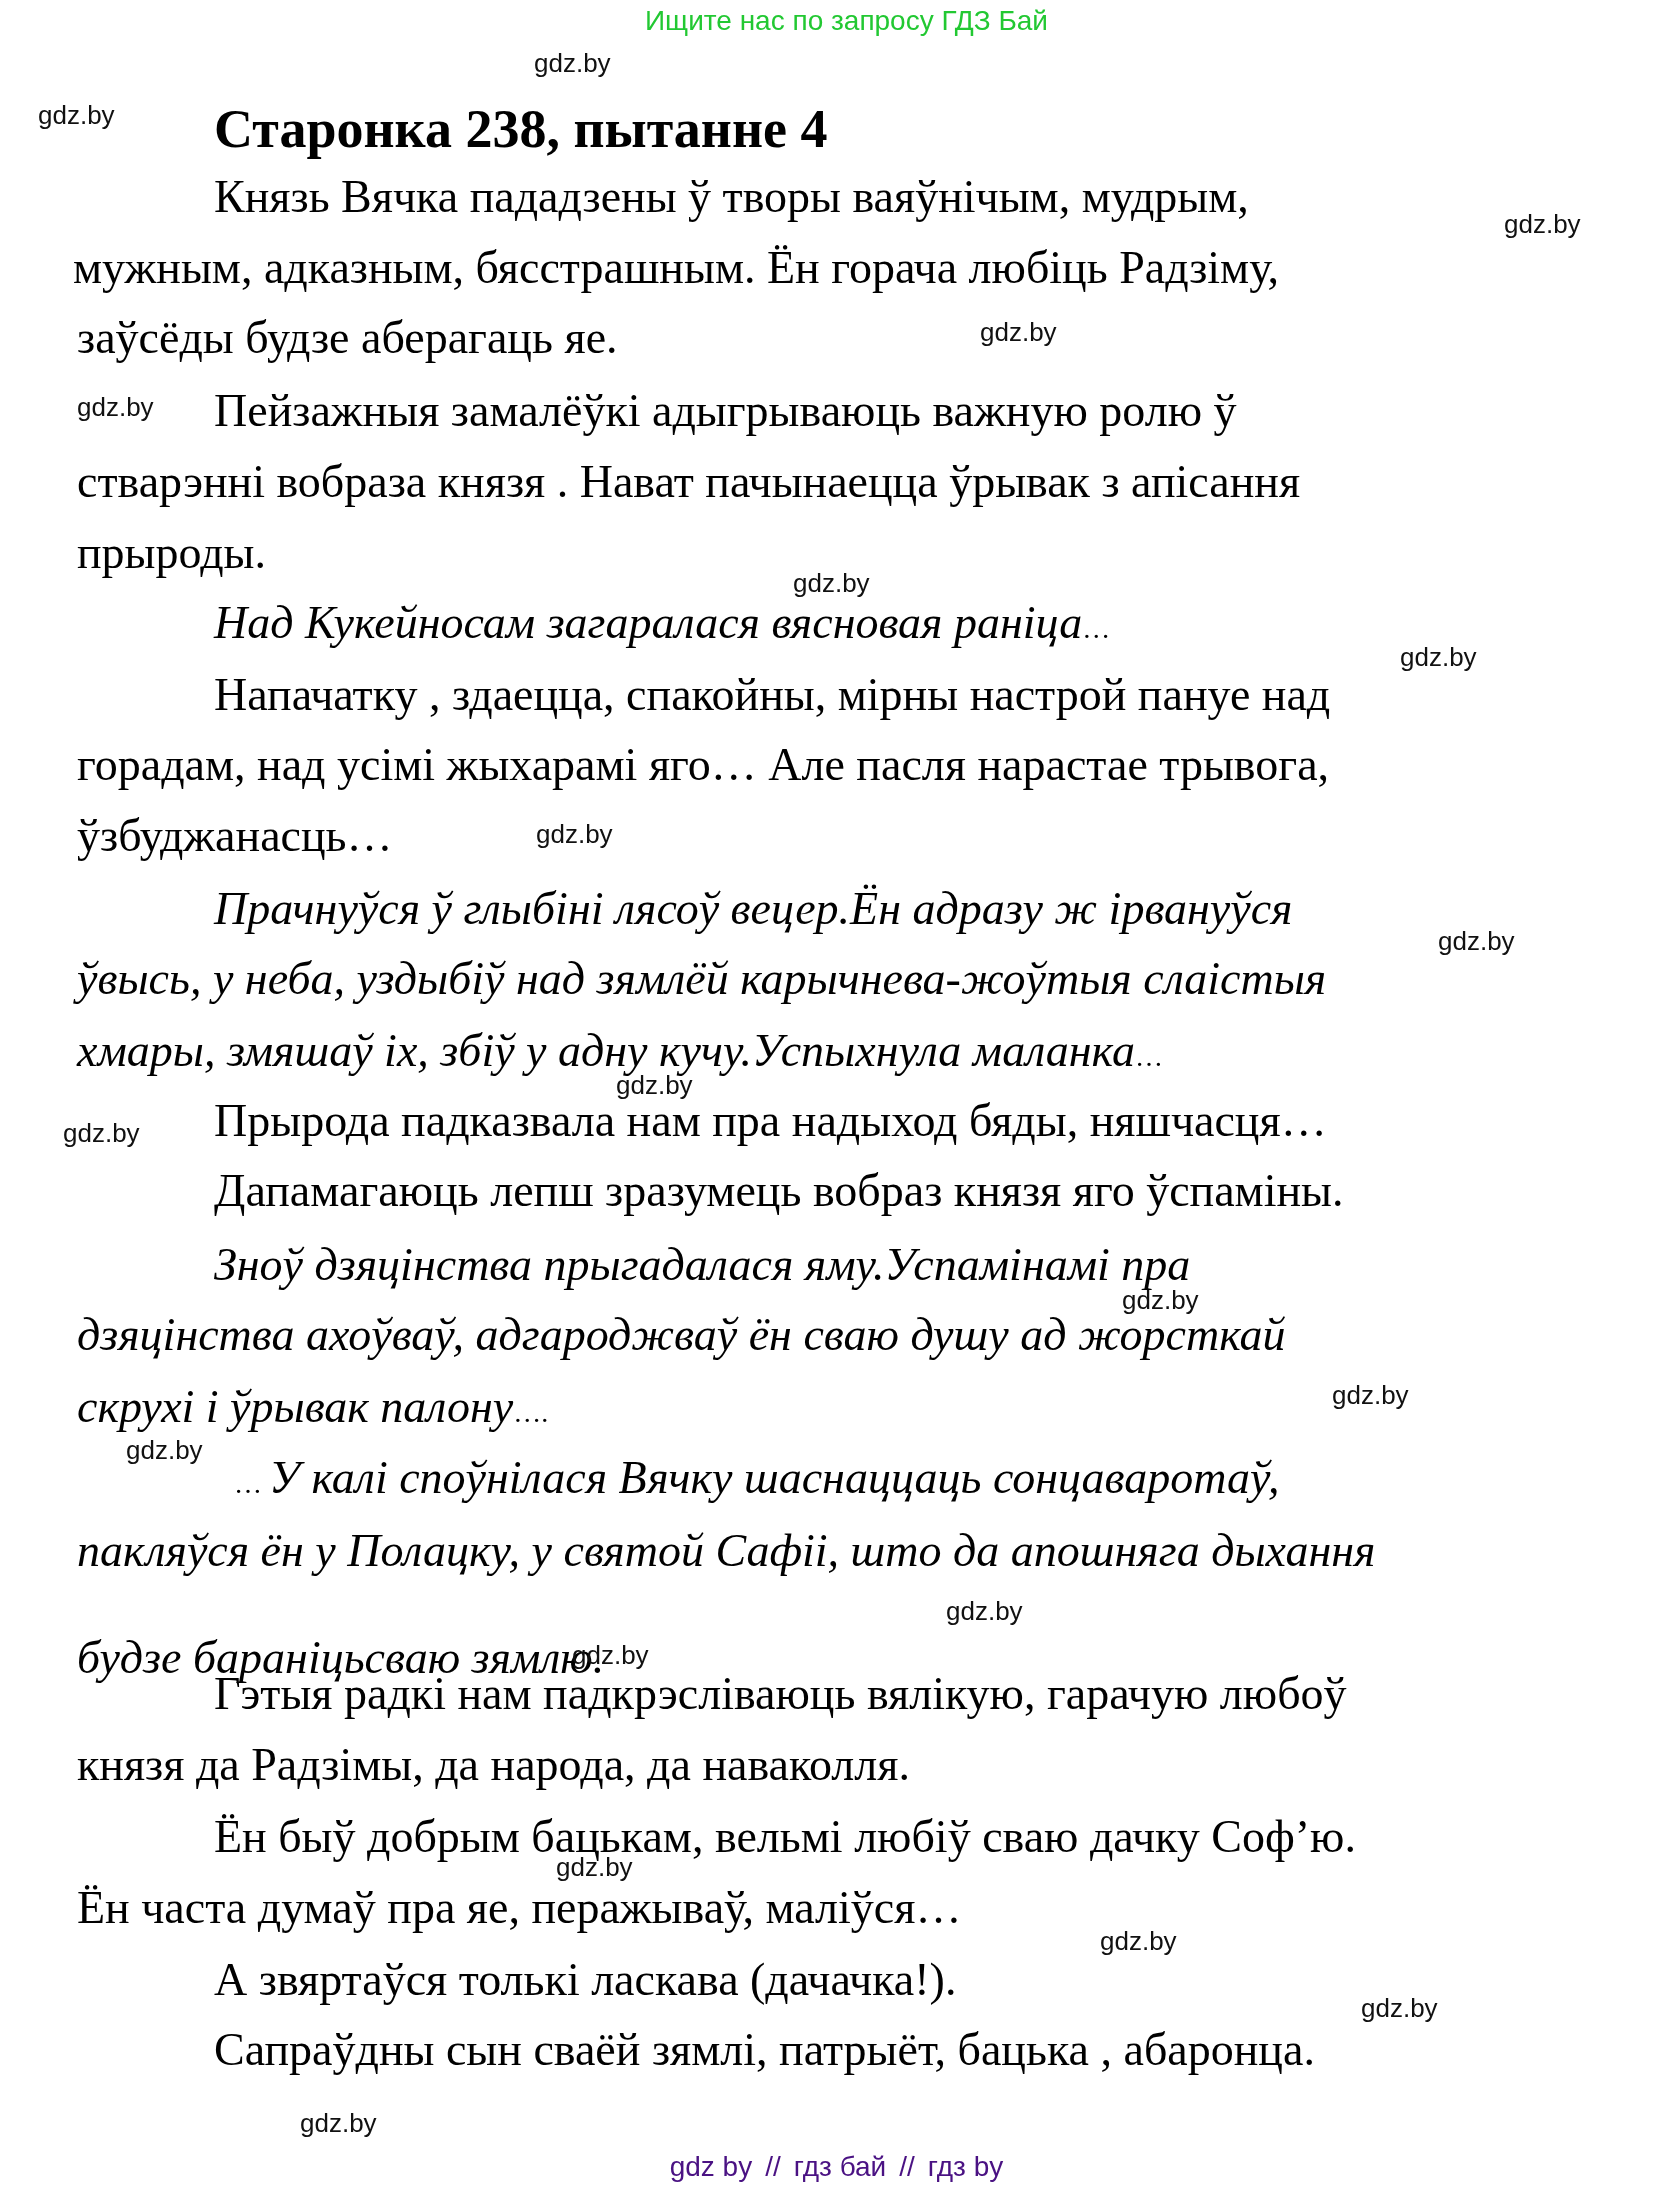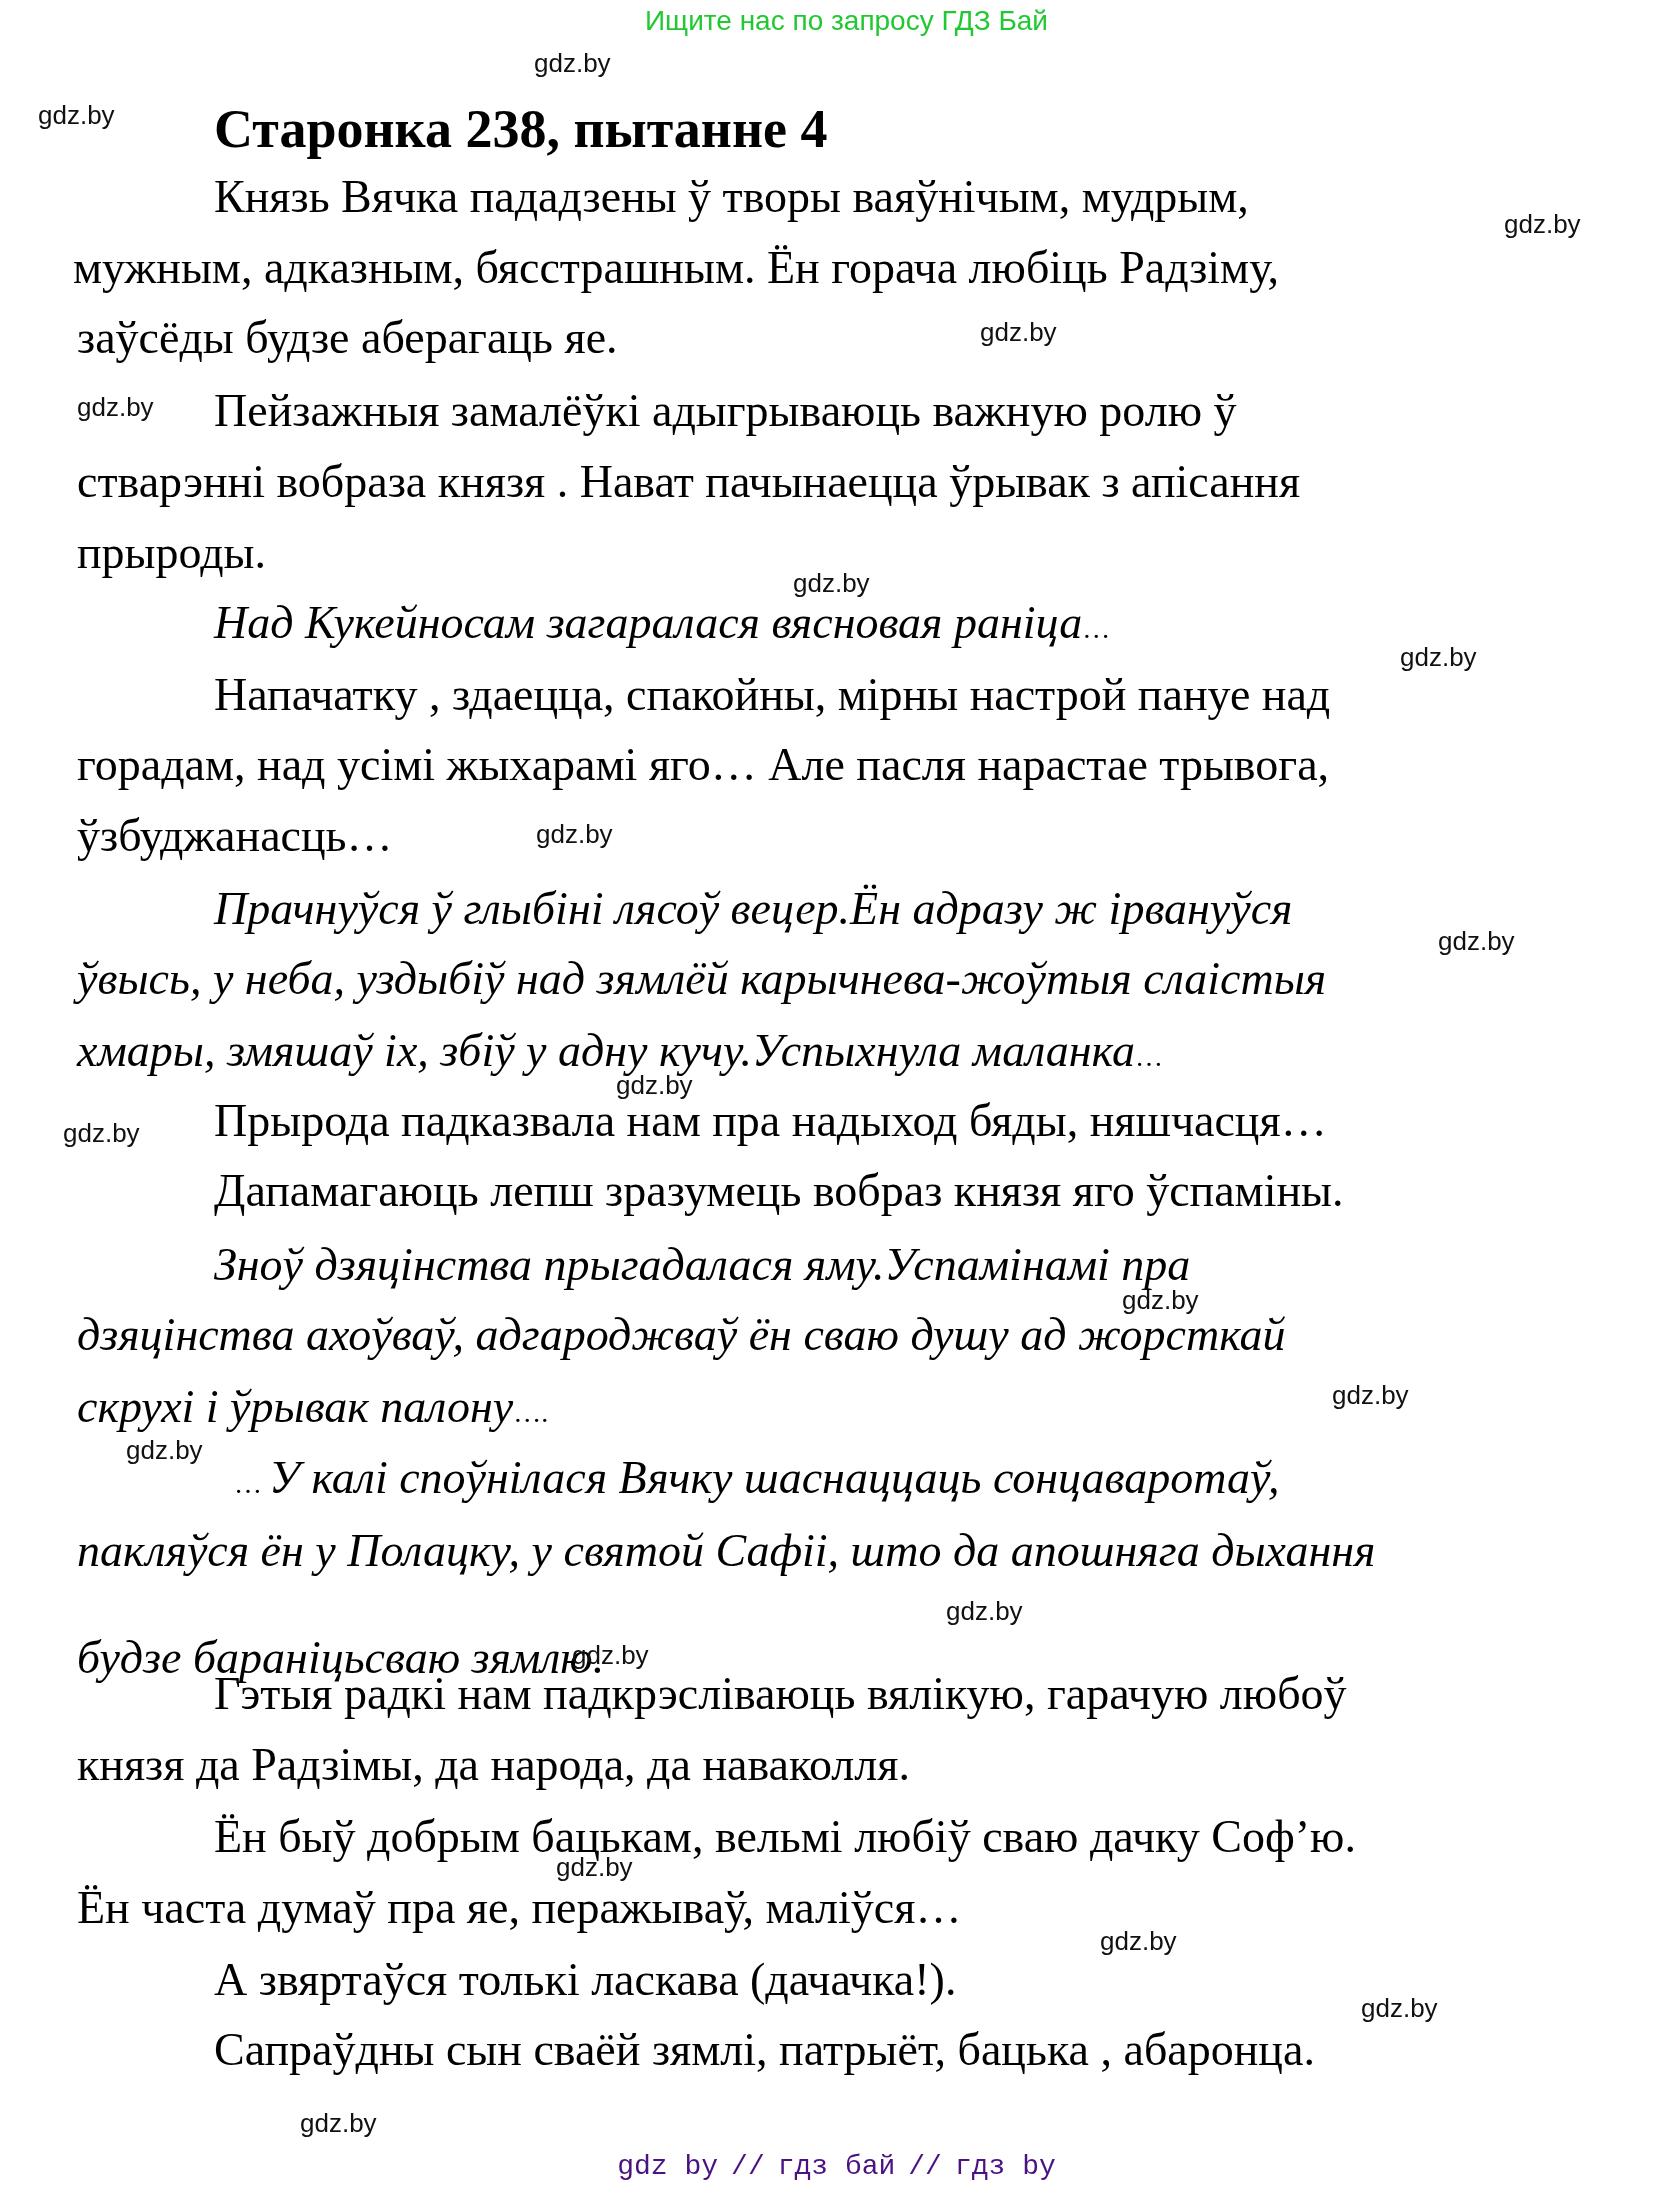--- a/index.html
+++ b/index.html
@@ -4,21 +4,21 @@
 <style>
   html, body { margin: 0; padding: 0; background: #ffffff; }
   body { width: 1673px; height: 2188px; position: relative; overflow: hidden; }
   .abs { position: absolute; white-space: nowrap; }
   .header-ad { font-family: "Liberation Sans", "DejaVu Sans", sans-serif; font-size: 28px; color: #22c832; left: 0; width: 1673px; text-align: center; top: 0; line-height: 33px; margin-left: 10px; }
   .title { font-family: "Liberation Serif", "DejaVu Serif", serif; font-weight: bold; font-size: 54px; color: #000; line-height: 1; }
   .line { font-family: "Liberation Serif", "DejaVu Serif", serif; font-size: 46px; color: #000; line-height: 1; }
   .line.italic { font-style: italic; }
   .small-ellipsis { font-style: normal; font-size: 28px; }
   .wm { font-family: "Liberation Sans", "DejaVu Sans", sans-serif; font-size: 26px; color: #111; line-height: 1; }
-  .footer { font-family: Liberation Mono, monospace; font-size: 28px; color: #4a1283; left: 0; width: 1673px; text-align: center; line-height: 1; }
+  .footer { font-family: Liberation Sans, sans-serif; font-size: 28px; color: #4a1283; left: 0; width: 1673px; text-align: center; line-height: 1; }
   .footer .sep { margin: 0 13px; }
 </style>
 </head>
 <body>
 
 <div class="abs header-ad" style="top:3.7px;">Ищите нас по запросу ГДЗ Бай</div>
 
 <div class="abs wm" style="left:534px; top:50px;">gdz.by</div>
 <div class="abs wm" style="left:38px; top:102px;">gdz.by</div>
 

